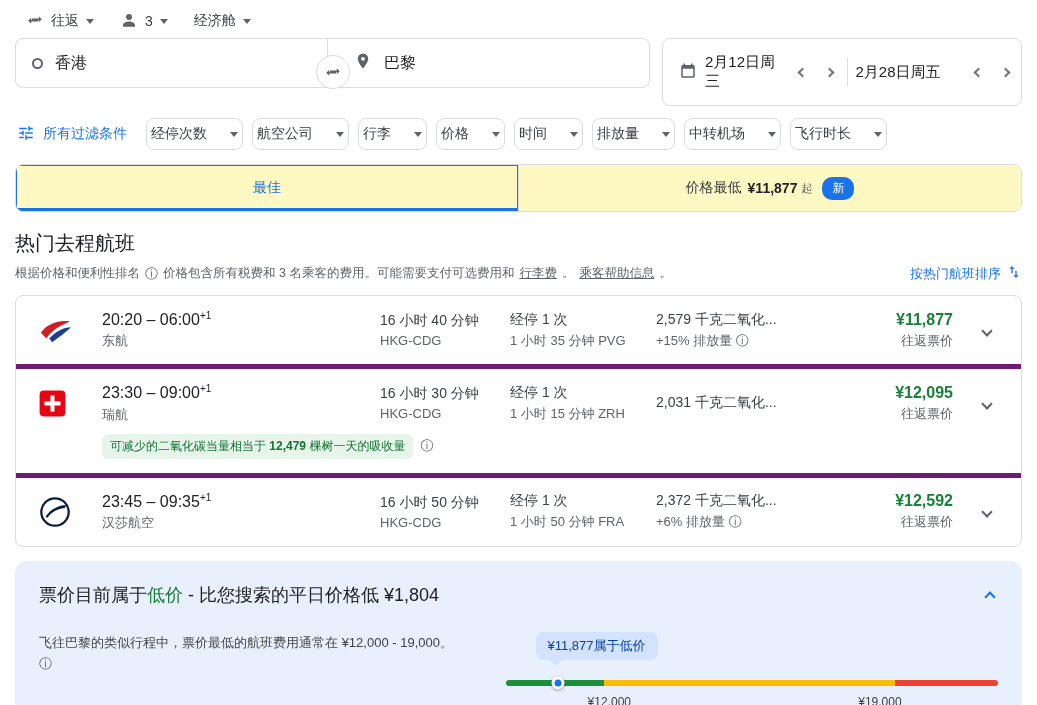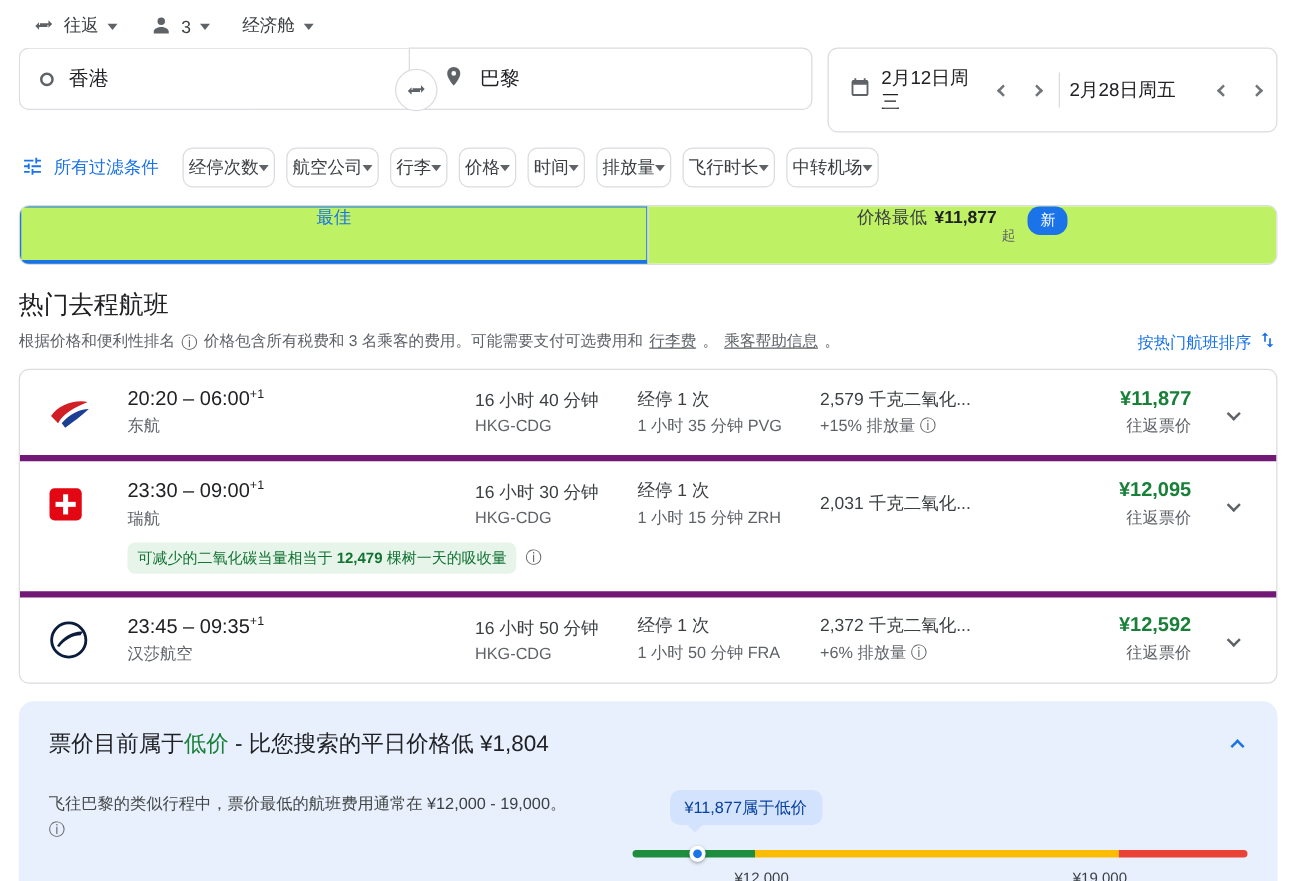--- a/index.html
+++ b/index.html
@@ -37,27 +37,27 @@
     align-items:center; padding:0 6px 0 16px; background:#fff; }
   .date-half { flex:1; display:flex; align-items:center; gap:8px; font-size:15px; cursor:pointer; }
   .date-half .spacer { flex:1; }
   .date-nav { color:#70757a; padding:6px; display:flex; align-items:center; }
   .vdiv { width:1px; height:28px; background:#dadce0; margin:0 8px; }
 
   
   .filter-row { display:flex; align-items:center; gap:9px; margin-top:12px; padding:0 15px; height:32px; }
   .all-filters { display:inline-flex; align-items:center; gap:8px; color:#1a73e8; font-size:14px;
     font-weight:500; padding:0 10px 0 2px; }
-  .chip { display:inline-flex; align-items:center; gap:0; height:32px; padding:0 4px;
+  .chip { display:inline-flex; align-items:center; gap:23px; height:32px; padding:0 4px;
     border:1px solid #dadce0; border-radius:8px; background:#fff; font-size:14px; color:#3c4043; }
 
   
   .tabs { margin:14px 15px 0; border:1px solid #dadce0; border-radius:8px; display:flex; height:48px; overflow:hidden; }
-  .tab { flex:1; display:flex; align-items:flex-start; justify-content:center; gap:6px; font-size:14px;
-    color:#3c4043; cursor:pointer; background:#bef264; }
+  .tab { flex:1; display:flex; align-items:center; justify-content:center; gap:6px; font-size:14px;
+    color:#3c4043; cursor:pointer; background:#fef9c3; }
   .tab + .tab { border-left:1px solid #dadce0; }
   .tab.selected { color:#1a73e8; font-weight:500;
     box-shadow:inset 0 0 0 1px #1a73e8, inset 0 -3px 0 #1a73e8; }
   .tab-price { font-weight:700; color:#202124; }
   .tab-suffix { font-size:11px; color:#5f6368; align-self:center; margin-left:-2px; }
   .new-badge { background:#1a73e8; color:#fff; font-size:12px; padding:3px 10px; border-radius:10px; margin-left:4px; }
 
   
   .section-title { margin:18px 15px 0; font-size:20px; font-weight:500; color:#202124; }
   .subtitle-row { margin:7px 15px 0; display:flex; justify-content:space-between; align-items:center; }
@@ -206,25 +206,25 @@
     </button>
   <button class="chip">
       <span>时间</span>
       <span class="caret"></span>
     </button>
   <button class="chip">
       <span>排放量</span>
       <span class="caret"></span>
     </button>
   <button class="chip">
+      <span>中转机场</span>
+      <span class="caret"></span>
+    </button>
+  <button class="chip">
       <span>飞行时长</span>
-      <span class="caret"></span>
-    </button>
-  <button class="chip">
-      <span>中转机场</span>
       <span class="caret"></span>
     </button>
 </div>
 
 <div class="tabs">
   <div class="tab selected">
     <span>最佳</span>
   </div>
   <div class="tab">
     <span>价格最低</span>

